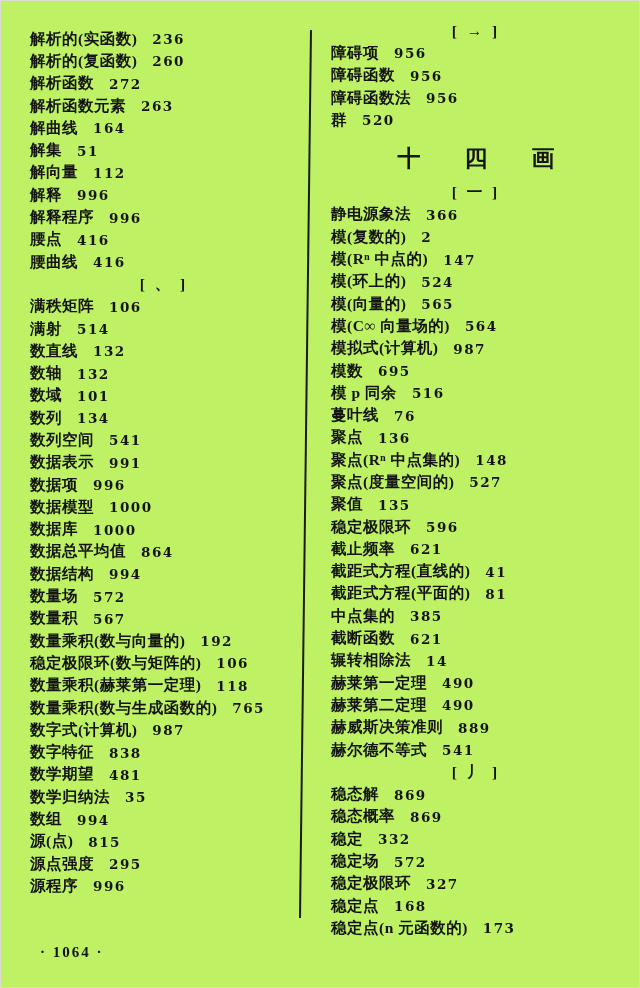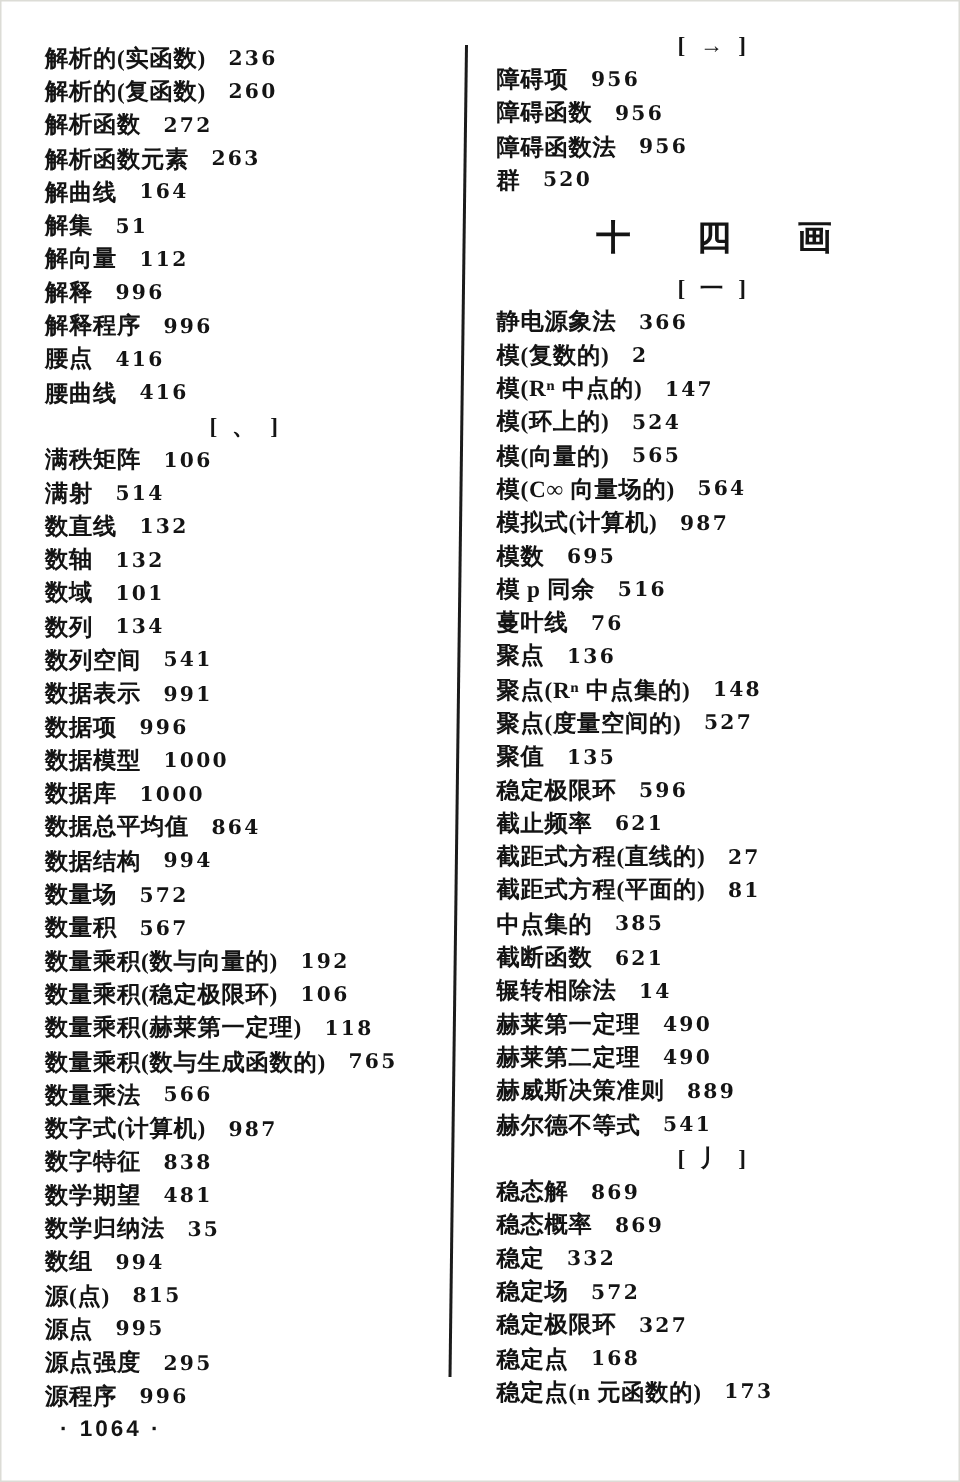--- a/index.html
+++ b/index.html
@@ -4,21 +4,21 @@
 <style>
   * { margin: 0; padding: 0; box-sizing: border-box; }
   html, body { width: 640px; height: 988px; }
   body {
     background: #e9e9e5;
     font-family: "Liberation Serif", "DejaVu Serif", serif;
   }
   .page {
     position: relative;
     width: 640px; height: 988px;
-    background: #ffffff;
+    background: #bef264;
     overflow: hidden;
     color: #141414;
     box-shadow: inset 0 0 0 1px #dcdcd6;
   }
   .divider-svg { position: absolute; left: 0; top: 0; width: 640px; height: 988px; pointer-events: none; }
   .col { position: absolute; }
   #left-col  { left: 30px;  top: 28px; width: 268px; }
   #right-col { left: 331px; top: 20px; width: 290px; }
   .row { height: 22.3px; display: flex; align-items: center; }
   .entry .term {
@@ -47,21 +47,21 @@
     display: flex;
     justify-content: center;
     align-items: center;
     gap: 44px;
     font-size: 23px;
     font-weight: 700;
   }
   .footer {
     position: absolute;
     left: 40px; top: 944px;
-    font-family: Liberation Sans, sans-serif;
+    font-family: Liberation Serif, serif;
     font-weight: 700;
     font-size: 15px;
     letter-spacing: 2px;
   }
 </style>
 </head>
 <body>
 
 <div class="page">
 
@@ -173,36 +173,32 @@
       </div>
       <div class="row entry">
         <span class="term">数量积</span>
         <span class="num">567</span>
       </div>
       <div class="row entry">
         <span class="term">数量乘积(数与向量的)</span>
         <span class="num">192</span>
       </div>
       <div class="row entry">
-        <span class="term">数量乘积(稳定极限环)</span>
+        <span class="term">稳定极限环(数与矩阵的)</span>
         <span class="num">106</span>
       </div>
       <div class="row entry">
         <span class="term">数量乘积(赫莱第一定理)</span>
         <span class="num">118</span>
       </div>
       <div class="row entry">
         <span class="term">数量乘积(数与生成函数的)</span>
         <span class="num">765</span>
       </div>
       <div class="row entry">
-        <span class="term">数量乘法</span>
-        <span class="num">566</span>
-      </div>
-      <div class="row entry">
         <span class="term">数字式(计算机)</span>
         <span class="num">987</span>
       </div>
       <div class="row entry">
         <span class="term">数字特征</span>
         <span class="num">838</span>
       </div>
       <div class="row entry">
         <span class="term">数学期望</span>
         <span class="num">481</span>
@@ -211,24 +207,20 @@
         <span class="term">数学归纳法</span>
         <span class="num">35</span>
       </div>
       <div class="row entry">
         <span class="term">数组</span>
         <span class="num">994</span>
       </div>
       <div class="row entry">
         <span class="term">源(点)</span>
         <span class="num">815</span>
-      </div>
-      <div class="row entry">
-        <span class="term">源点</span>
-        <span class="num">995</span>
       </div>
       <div class="row entry">
         <span class="term">源点强度</span>
         <span class="num">295</span>
       </div>
       <div class="row entry">
         <span class="term">源程序</span>
         <span class="num">996</span>
       </div>
     </div>
@@ -316,21 +308,21 @@
       <div class="row entry">
         <span class="term">稳定极限环</span>
         <span class="num">596</span>
       </div>
       <div class="row entry">
         <span class="term">截止频率</span>
         <span class="num">621</span>
       </div>
       <div class="row entry">
         <span class="term">截距式方程(直线的)</span>
-        <span class="num">27</span>
+        <span class="num">41</span>
       </div>
       <div class="row entry">
         <span class="term">截距式方程(平面的)</span>
         <span class="num">81</span>
       </div>
       <div class="row entry">
         <span class="term">中点集的</span>
         <span class="num">385</span>
       </div>
       <div class="row entry">

